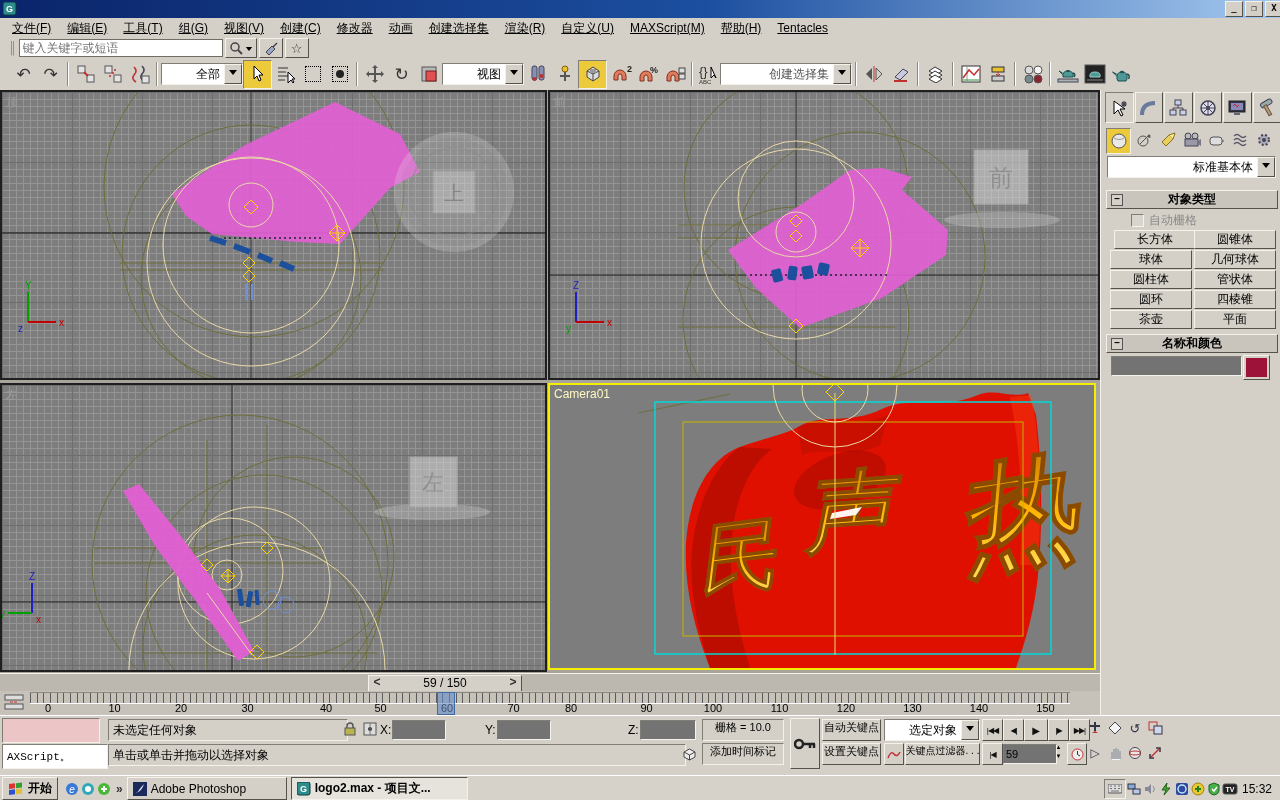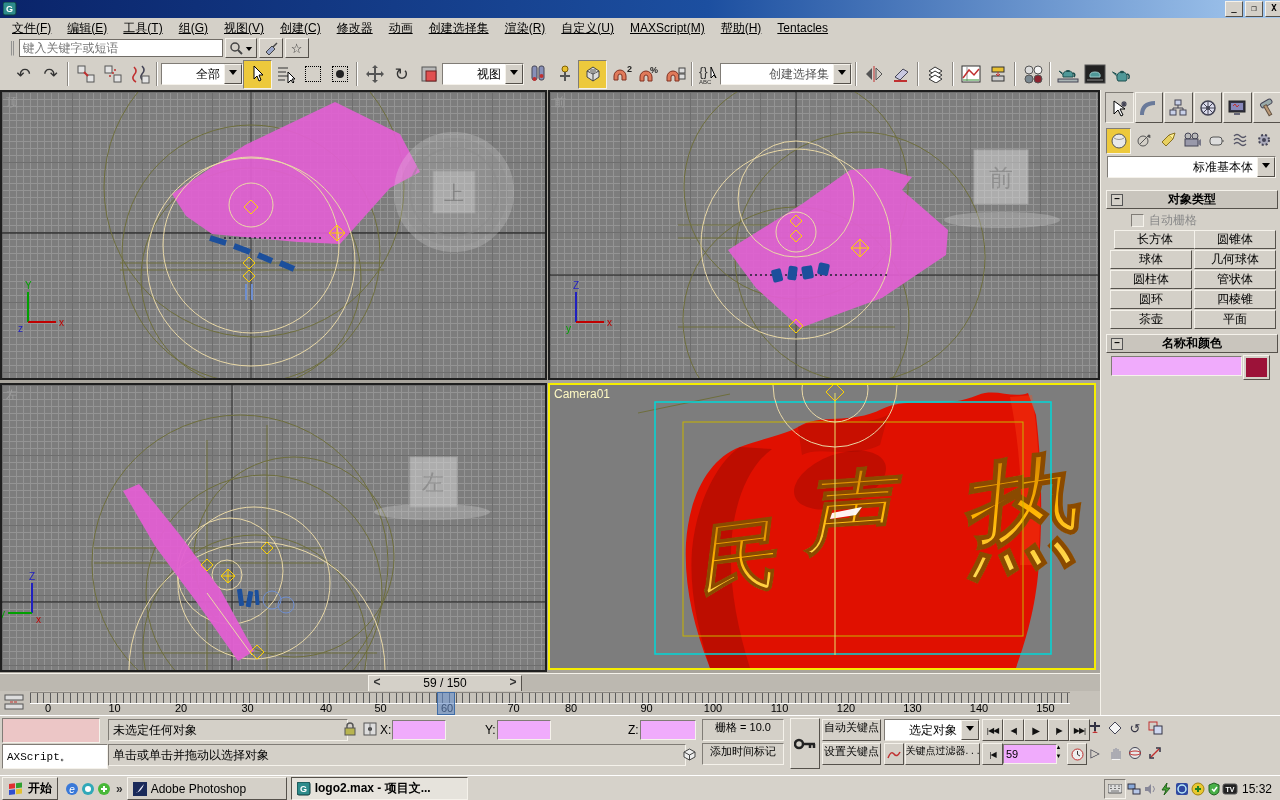--- a/index.html
+++ b/index.html
@@ -2,21 +2,21 @@
 <html><head>
 <meta charset="utf-8">
 <style>
   html,body{margin:0;padding:0;background:#555;}
   #screen{position:relative;width:1280px;height:800px;background:#d4d0c8;overflow:hidden;
           font-family:"Liberation Sans",sans-serif;font-size:12px;color:#000;}
   .abs{position:absolute;}
   
   .raised{border:1px solid;border-color:#f5f2eb #55514b #55514b #f5f2eb;background:#d4d0c8;}
   .sunken{border:1px solid;border-color:#807c76 #f5f2eb #f5f2eb #807c76;background:#d4d0c8;}
-  .white-sunken{border:1px solid;border-color:#807c76 #f5f2eb #f5f2eb #807c76;background:#f0abfc;}
+  .white-sunken{border:1px solid;border-color:#807c76 #f5f2eb #f5f2eb #807c76;background:#737373;}
   
   #titlebar{position:absolute;left:0;top:0;width:1280px;height:18px;
     background:linear-gradient(90deg,#0a246a 0%,#1c4fa0 55%,#a6caf0 100%);
     display:flex;align-items:center;padding:0 3px;color:#fff;font-weight:bold;}
   .win-btn{width:16px;height:14px;margin-left:2px;font-size:9px;line-height:12px;text-align:center;
     color:#000;font-family:"DejaVu Sans Mono",monospace;}
   
   #menubar{position:absolute;left:0;top:18px;width:1280px;height:20px;background:#d4d0c8;
     display:flex;align-items:center;padding-left:4px;}
   .menu-item{padding:2px 8px;white-space:nowrap;text-decoration:underline;}

